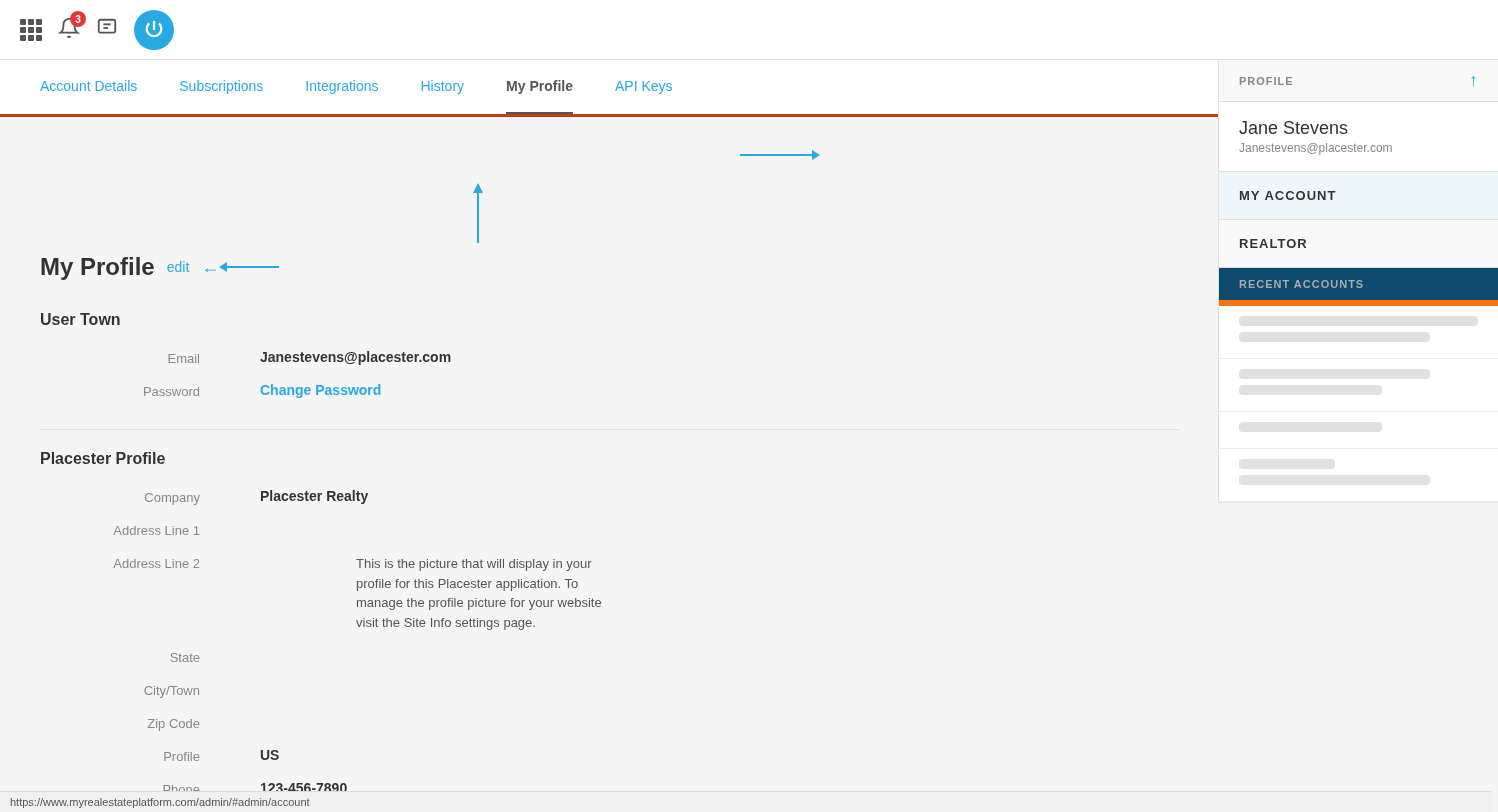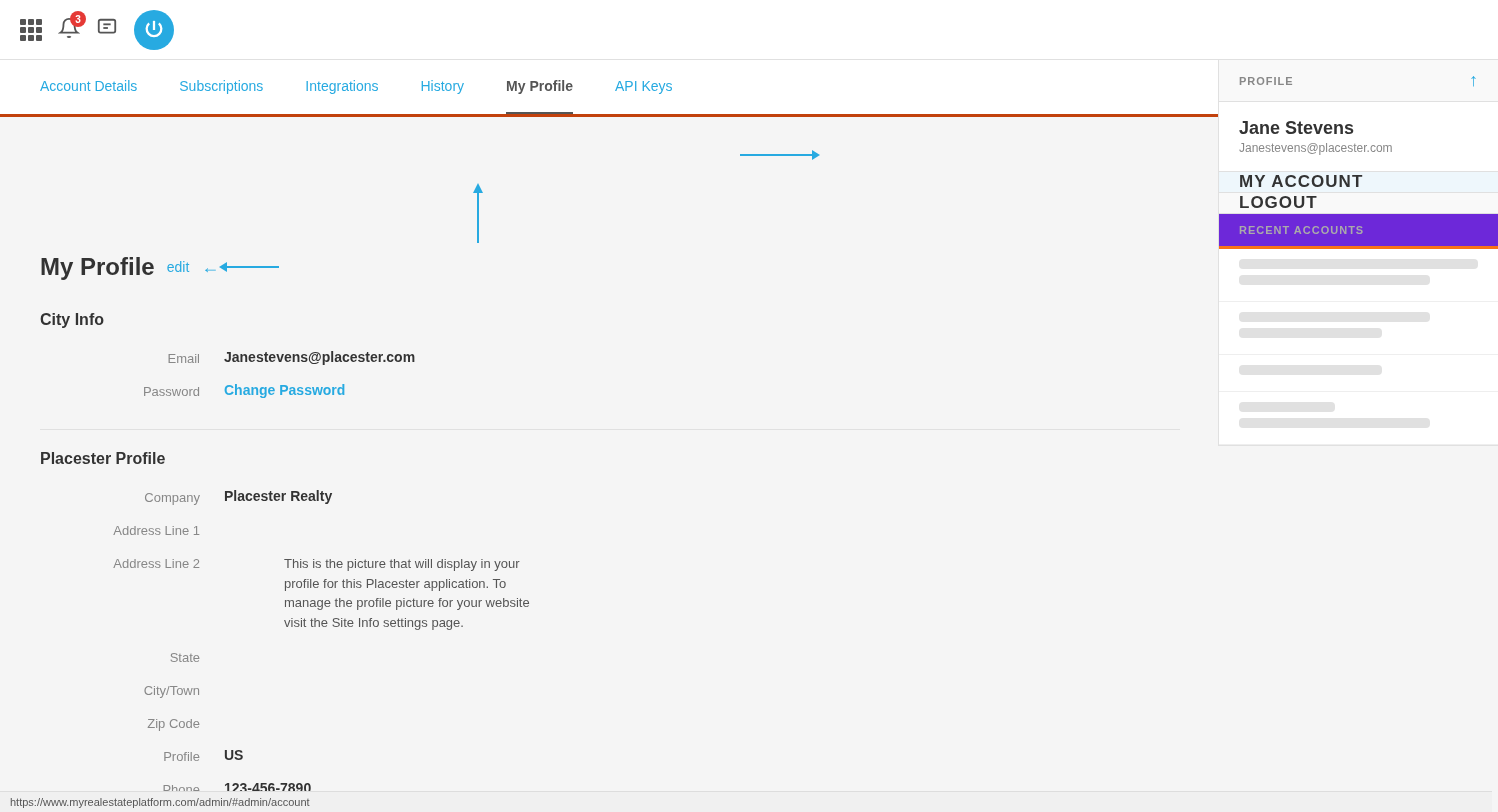--- a/index.html
+++ b/index.html
@@ -221,20 +221,21 @@
     }
 
     .info-section {
       margin-bottom: 30px;
     }
 
     .info-row {
       display: flex;
       align-items: flex-start;
       margin-bottom: 16px;
+      gap: 36px;
     }
     .info-label {
       width: 160px;
       text-align: right;
       color: #888;
       font-size: 13px;
       padding-top: 2px;
       flex-shrink: 0;
     }
     .info-value {
@@ -289,49 +290,49 @@
     .profile-arrow-up {
       color: #27aae1;
       font-size: 18px;
     }
     .profile-user-section {
       padding: 16px 20px;
       border-bottom: 1px solid #e0e0e0;
     }
     .profile-name {
       font-size: 18px;
-      font-weight: 700;
+      font-weight: 400;
       color: #333;
     }
     .profile-email {
       font-size: 12px;
       color: #888;
       margin-top: 2px;
     }
     .profile-menu-item {
-      padding: 0 20px;
-      font-size: 17px;
+      padding: 16px 20px;
+      font-size: 13px;
       font-weight: 700;
       color: #333;
       letter-spacing: 1px;
       border-bottom: 1px solid #e0e0e0;
       cursor: pointer;
       background: #f9f9f9;
     }
     .profile-menu-item.active-menu {
       background: #eef7fc;
     }
     .recent-accounts-header {
       padding: 10px 20px;
       font-size: 11px;
       font-weight: 700;
       color: #aaa;
       letter-spacing: 1px;
-      background: #6d28d9;
-      border-bottom: 3px solid #f97316;
+      background: #0c4a6e;
+      border-bottom: 6px solid #f97316;
     }
     .recent-account-item {
       padding: 10px 20px;
       border-bottom: 1px solid #eee;
     }
     .skeleton-line {
       height: 10px;
       background: #e0e0e0;
       border-radius: 4px;
       margin-bottom: 6px;
@@ -400,21 +401,21 @@
   <div class="profile-dropdown">
     <div class="profile-header-section">
       <span class="profile-label">PROFILE</span>
       <span class="profile-arrow-up">↑</span>
     </div>
     <div class="profile-user-section">
       <div class="profile-name">Jane Stevens</div>
       <div class="profile-email">Janestevens@placester.com</div>
     </div>
     <div class="profile-menu-item active-menu">MY ACCOUNT</div>
-    <div class="profile-menu-item">LOGOUT</div>
+    <div class="profile-menu-item">REALTOR</div>
     <div class="recent-accounts-header">RECENT ACCOUNTS</div>
 
     <div class="recent-account-item">
       <div class="skeleton-line long"></div>
       <div class="skeleton-line medium"></div>
     </div>
     <div class="recent-account-item">
       <div class="skeleton-line medium"></div>
       <div class="skeleton-line short"></div>
     </div>
@@ -461,21 +462,21 @@
         <a class="edit-link">edit</a>
         <span class="arrow-left">
           <svg width="60" height="16" viewBox="0 0 60 16">
             <line x1="60" y1="8" x2="2" y2="8" stroke="#27aae1" stroke-width="2"></line>
             <polygon points="8,3 0,8 8,13" fill="#27aae1"></polygon>
           </svg>
         </span>
       </div>
 
       <div class="info-section">
-        <h2 class="section-title">City Info</h2>
+        <h2 class="section-title">User Town</h2>
 
         <div class="info-row">
           <span class="info-label">Email</span>
           <span class="info-value">Janestevens@placester.com</span>
         </div>
 
         <div class="info-row">
           <span class="info-label">Password</span>
           <a class="info-value link">Change Password</a>
         </div>

